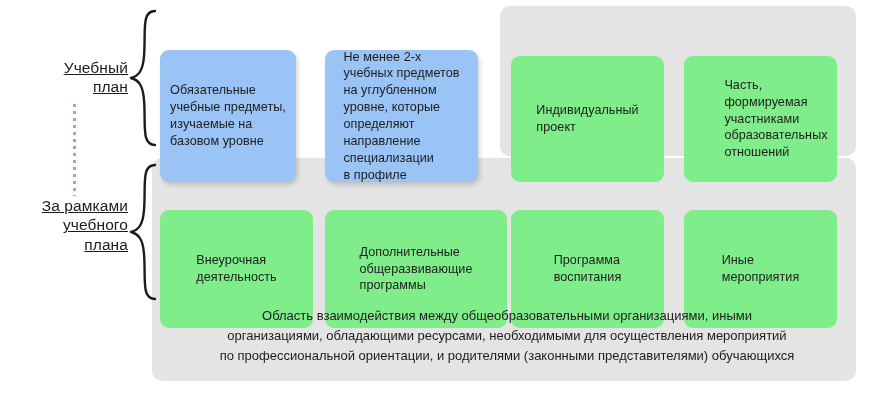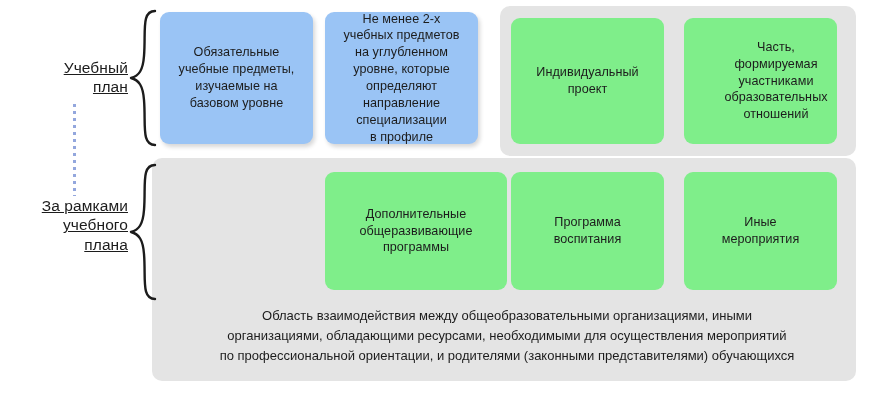--- a/index.html
+++ b/index.html
@@ -66,33 +66,33 @@
     width: 704px; height: 223px;
   }
 
   
   .card {
     position: absolute;
     border-radius: 9px;
     display: flex;
     align-items: center;
     justify-content: center;
-    text-align: center;
     padding: 6px 9px;
     color: #1c1c1c;
     font-size: 12.6px;
     line-height: 1.34;
     white-space: pre-line;
     letter-spacing: .05px;
+    margin-top: 38px;
   }
   .card.blue  { background: #9ac4f5; box-shadow: 2px 3px 4px rgba(0,0,0,.16); }
   .card.green { background: #7fee8a; }
 
   
-  #card-mandatory   { left: 160px; top: 12px;  width: 153px; height: 132px; }
+  #card-mandatory   { left: 160px; top: 12px;  width: 136px; height: 132px; }
   #card-advanced    { left: 325px; top: 12px;  width: 153px; height: 132px; }
   #card-project     { left: 511px; top: 18px;  width: 153px; height: 126px; }
   #card-participants{ left: 684px; top: 18px;  width: 153px; height: 126px; padding-left: 40px; }
 
   
   #card-extracurricular { left: 160px; top: 172px; width: 153px; height: 118px; }
   #card-supplementary   { left: 325px; top: 172px; width: 182px; height: 118px; }
   #card-upbringing      { left: 511px; top: 172px; width: 153px; height: 118px; }
   #card-other           { left: 684px; top: 172px; width: 153px; height: 118px; }
 
@@ -145,20 +145,22 @@
 специализации
 в профиле</div>
   <div class="card green" id="card-project">Индивидуальный
 проект</div>
   <div class="card green" id="card-participants">Часть,
 формируемая
 участниками
 образовательных
 отношений</div>
 
+  <div class="card green" id="card-extracurricular">Внеурочная
+деятельность</div>
   <div class="card green" id="card-supplementary">Дополнительные
 общеразвивающие
 программы</div>
   <div class="card green" id="card-upbringing">Программа
 воспитания</div>
   <div class="card green" id="card-other">Иные
 мероприятия</div>
 
   <div id="footer-note">Область взаимодействия между общеобразовательными организациями, иными
 организациями, обладающими ресурсами, необходимыми для осуществления мероприятий

